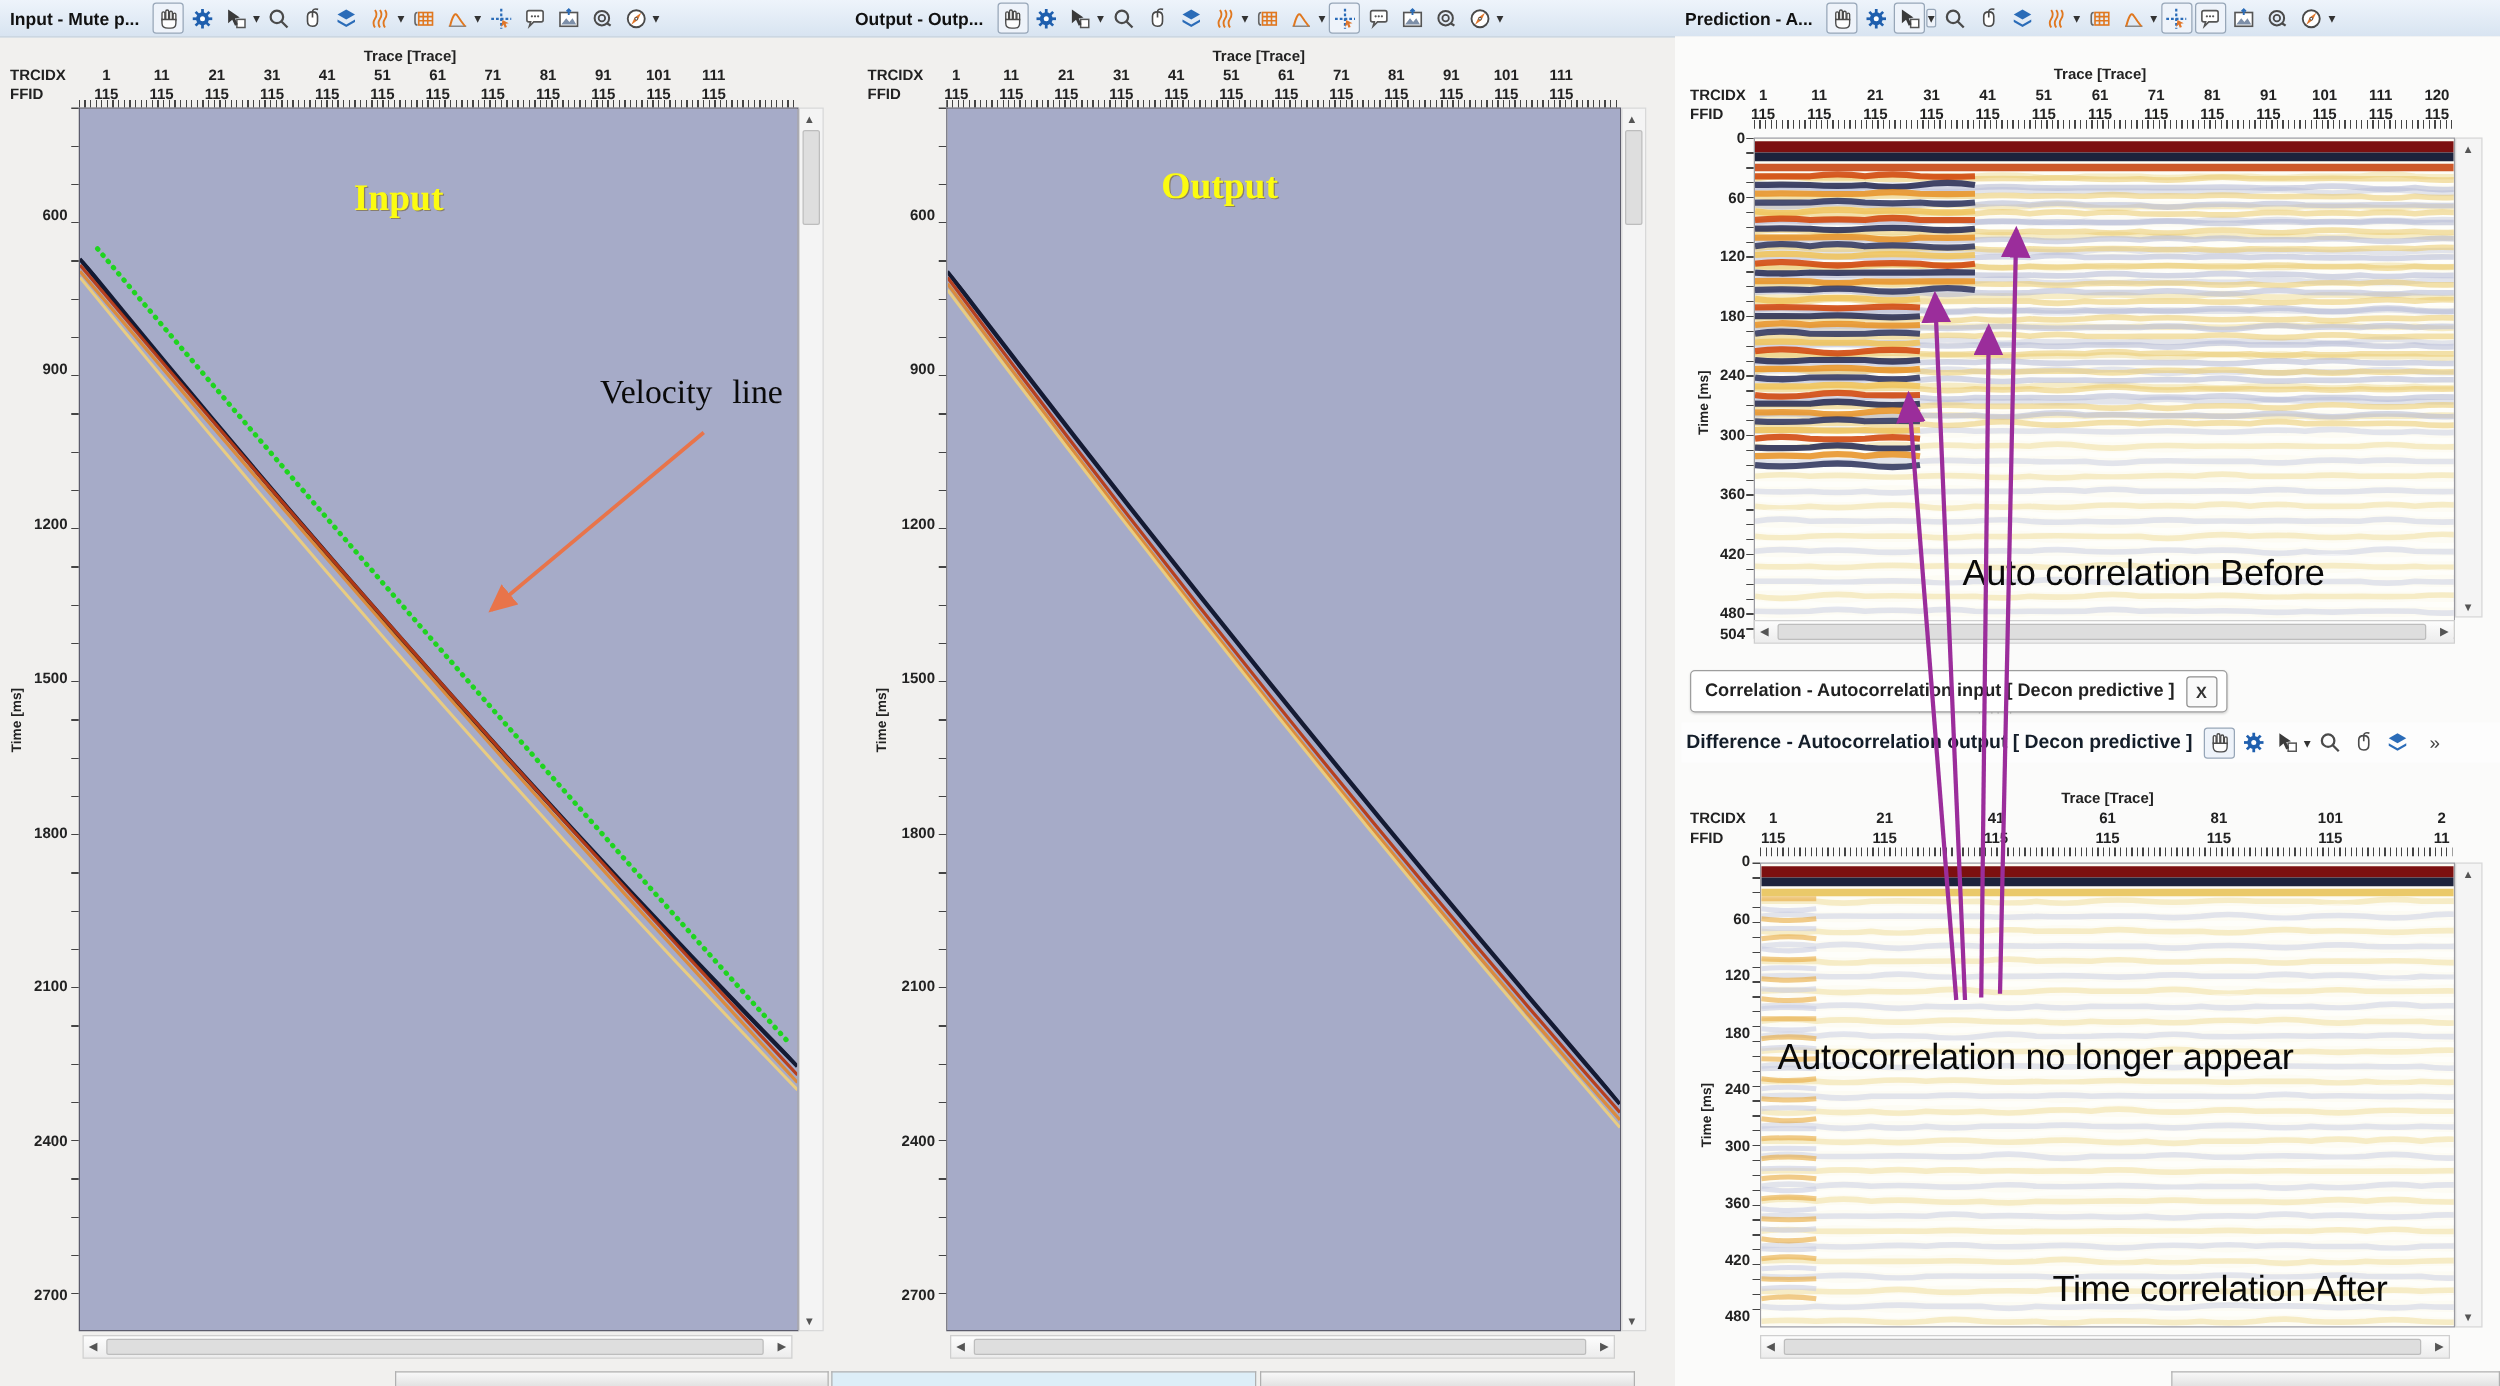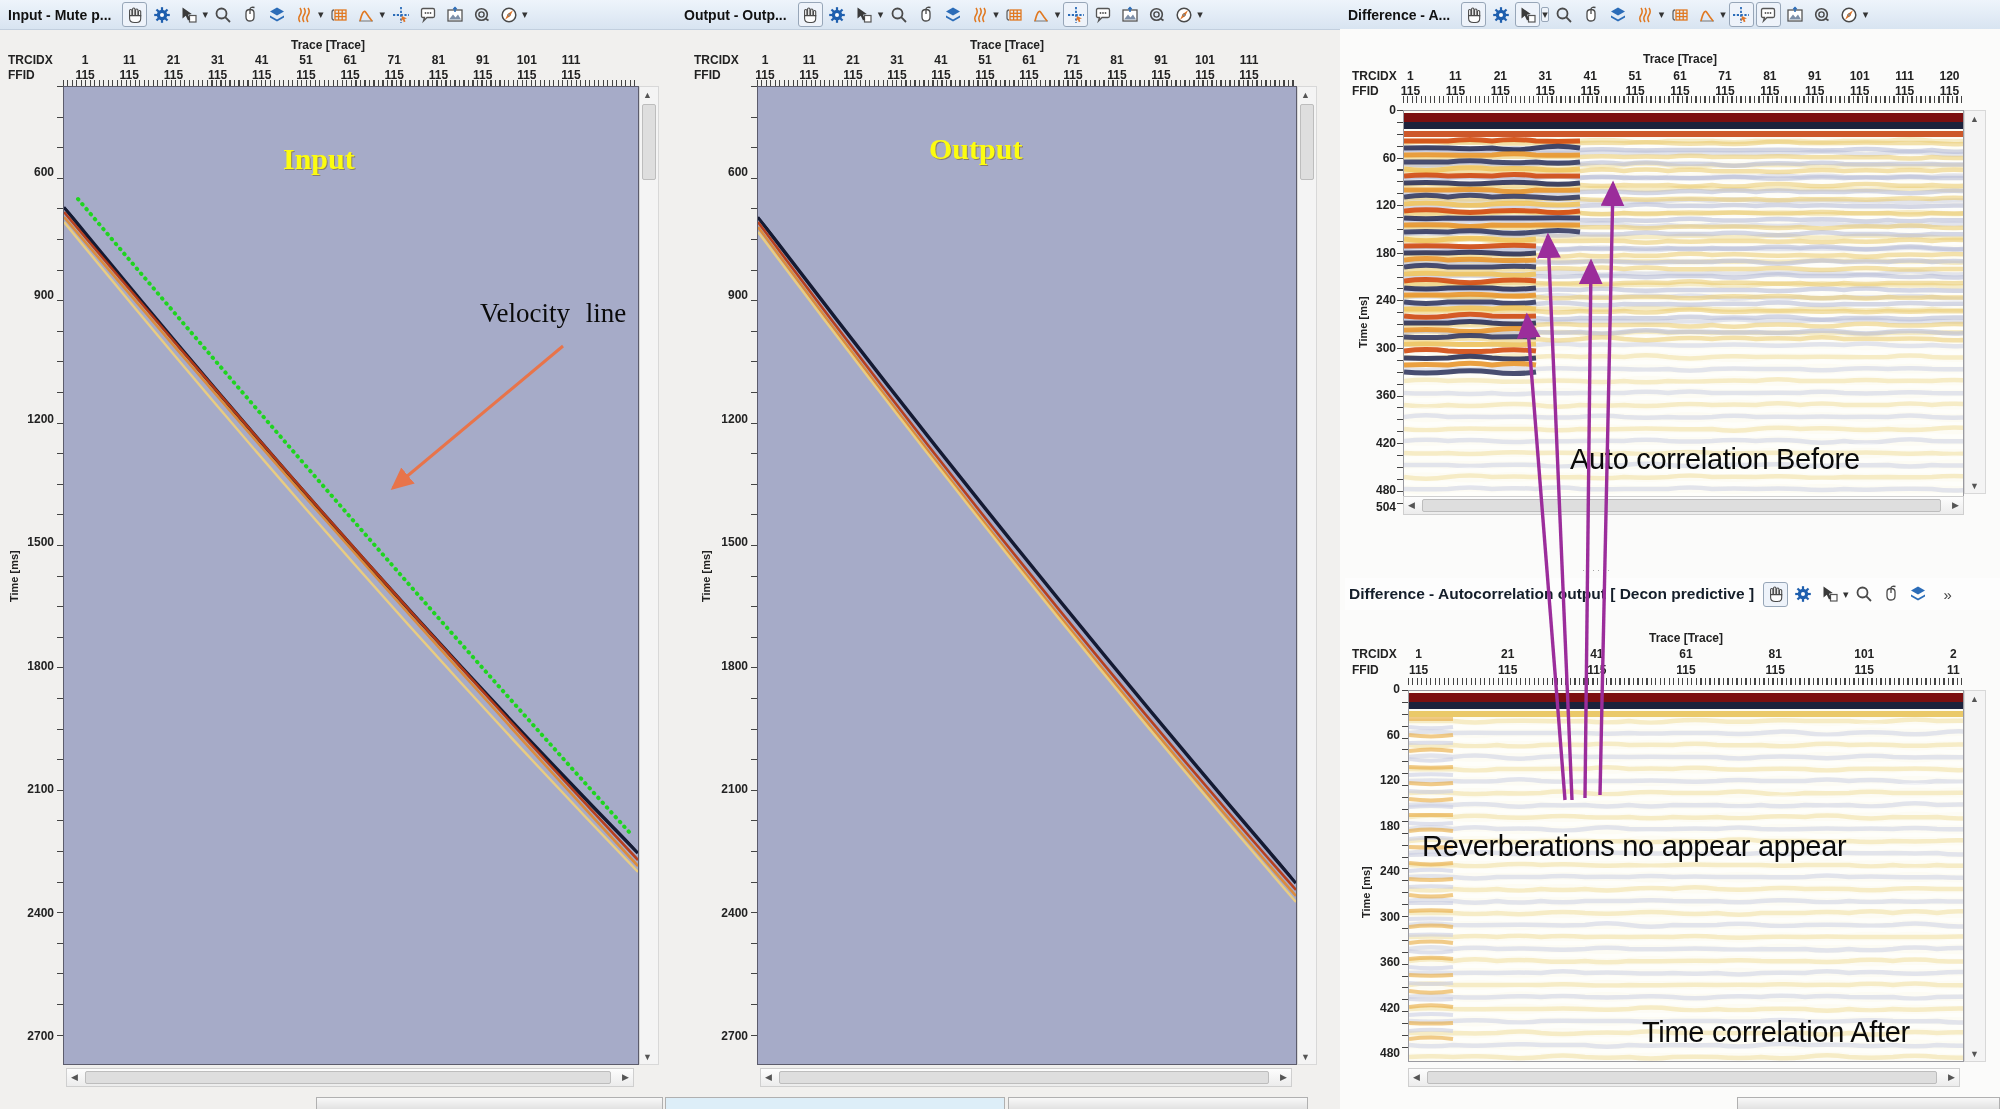--- a/index.html
+++ b/index.html
@@ -291,21 +291,21 @@
           </svg>
         </span>
       <span class="tbtn">
           <svg class="ic" viewBox="0 0 20 20">
             <use href="#i-compass"></use>
           </svg>
         </span>
         <span class="caret">▾</span>
     </div>
     <div class="tb" style="width:660px">
-      <span class="ttl">Difference - A...</span>
+      <span class="ttl">Prediction - A...</span>
       <span class="tbtn on">
           <svg class="ic" viewBox="0 0 20 20">
             <use href="#i-hand"></use>
           </svg>
         </span>
       <span class="tbtn">
           <svg class="ic" viewBox="0 0 20 20">
             <use href="#i-gear"></use>
           </svg>
         </span>
@@ -885,20 +885,24 @@
   <div class="abs vsb" style="left:1964px;top:110px;width:20px;height:382px">
     <span class="sa" style="left:2px;top:0">▲</span>
     <span class="sa" style="left:2px;bottom:0">▼</span>
   </div>
   <div class="abs hsb" style="left:1403px;top:496px;width:559px;height:17px">
     <span class="sa" style="left:0;top:0">◀</span>
     <div class="sth" style="left:18px;top:2px;width:517px;height:11px"></div>
     <span class="sa" style="right:0;top:0">▶</span>
   </div>
 
+  <div class="abs tab" style="left:1352px;top:536px">
+    <span>Correlation - Autocorrelation input [ Decon predictive ]</span>
+    <span class="tabx">X</span>
+  </div>
   <div class="abs grip" style="left:1582px;top:565px">······</div>
   <div class="abs dtb" style="left:1345px;top:578px;width:655px;height:32px">
     <span class="dtl">Difference - Autocorrelation output [ Decon predictive ]</span>
     <span class="tbtn on">
         <svg class="ic" viewBox="0 0 20 20">
           <use href="#i-hand"></use>
         </svg>
       </span>
     <span class="tbtn">
         <svg class="ic" viewBox="0 0 20 20">
@@ -1063,21 +1067,21 @@
         <path d="M0,316 q22,-3.3 44,0" stroke="#e8a83c" stroke-width="4" opacity="0.6" fill="none"></path>
         <path d="M0,324 q22,-1.9 44,0" stroke="#c9cde2" stroke-width="4" opacity="0.6" fill="none"></path>
         <path d="M0,332 q22,1.1 44,0" stroke="#e8a83c" stroke-width="4" opacity="0.6" fill="none"></path>
         <path d="M0,340 q22,-2.3 44,0" stroke="#c9cde2" stroke-width="4" opacity="0.6" fill="none"></path>
         <path d="M0,348 q22,-3.0 44,0" stroke="#e8a83c" stroke-width="4" opacity="0.6" fill="none"></path>
         <rect x="0" y="2" width="554" height="9" fill="#7c1010"></rect>
         <rect x="0" y="11" width="554" height="7" fill="#1d233c"></rect>
         <rect x="0" y="20" width="554" height="6" fill="#e8c35a" opacity="0.9"></rect>
       </svg>
   </div>
-  <div class="abs big" style="left:1422px;top:830px">Reverberations no appear appear</div>
+  <div class="abs big" style="left:1422px;top:830px">Autocorrelation no longer appear</div>
   <div class="abs big" style="left:1642px;top:1016px">Time correlation After</div>
   <div class="abs vsb" style="left:1964px;top:690px;width:20px;height:370px">
     <span class="sa" style="left:2px;top:0">▲</span>
     <span class="sa" style="left:2px;bottom:0">▼</span>
   </div>
   <div class="abs hsb" style="left:1408px;top:1068px;width:550px;height:17px">
     <span class="sa" style="left:0;top:0">◀</span>
     <div class="sth" style="left:18px;top:2px;width:508px;height:11px"></div>
     <span class="sa" style="right:0;top:0">▶</span>
   </div>

